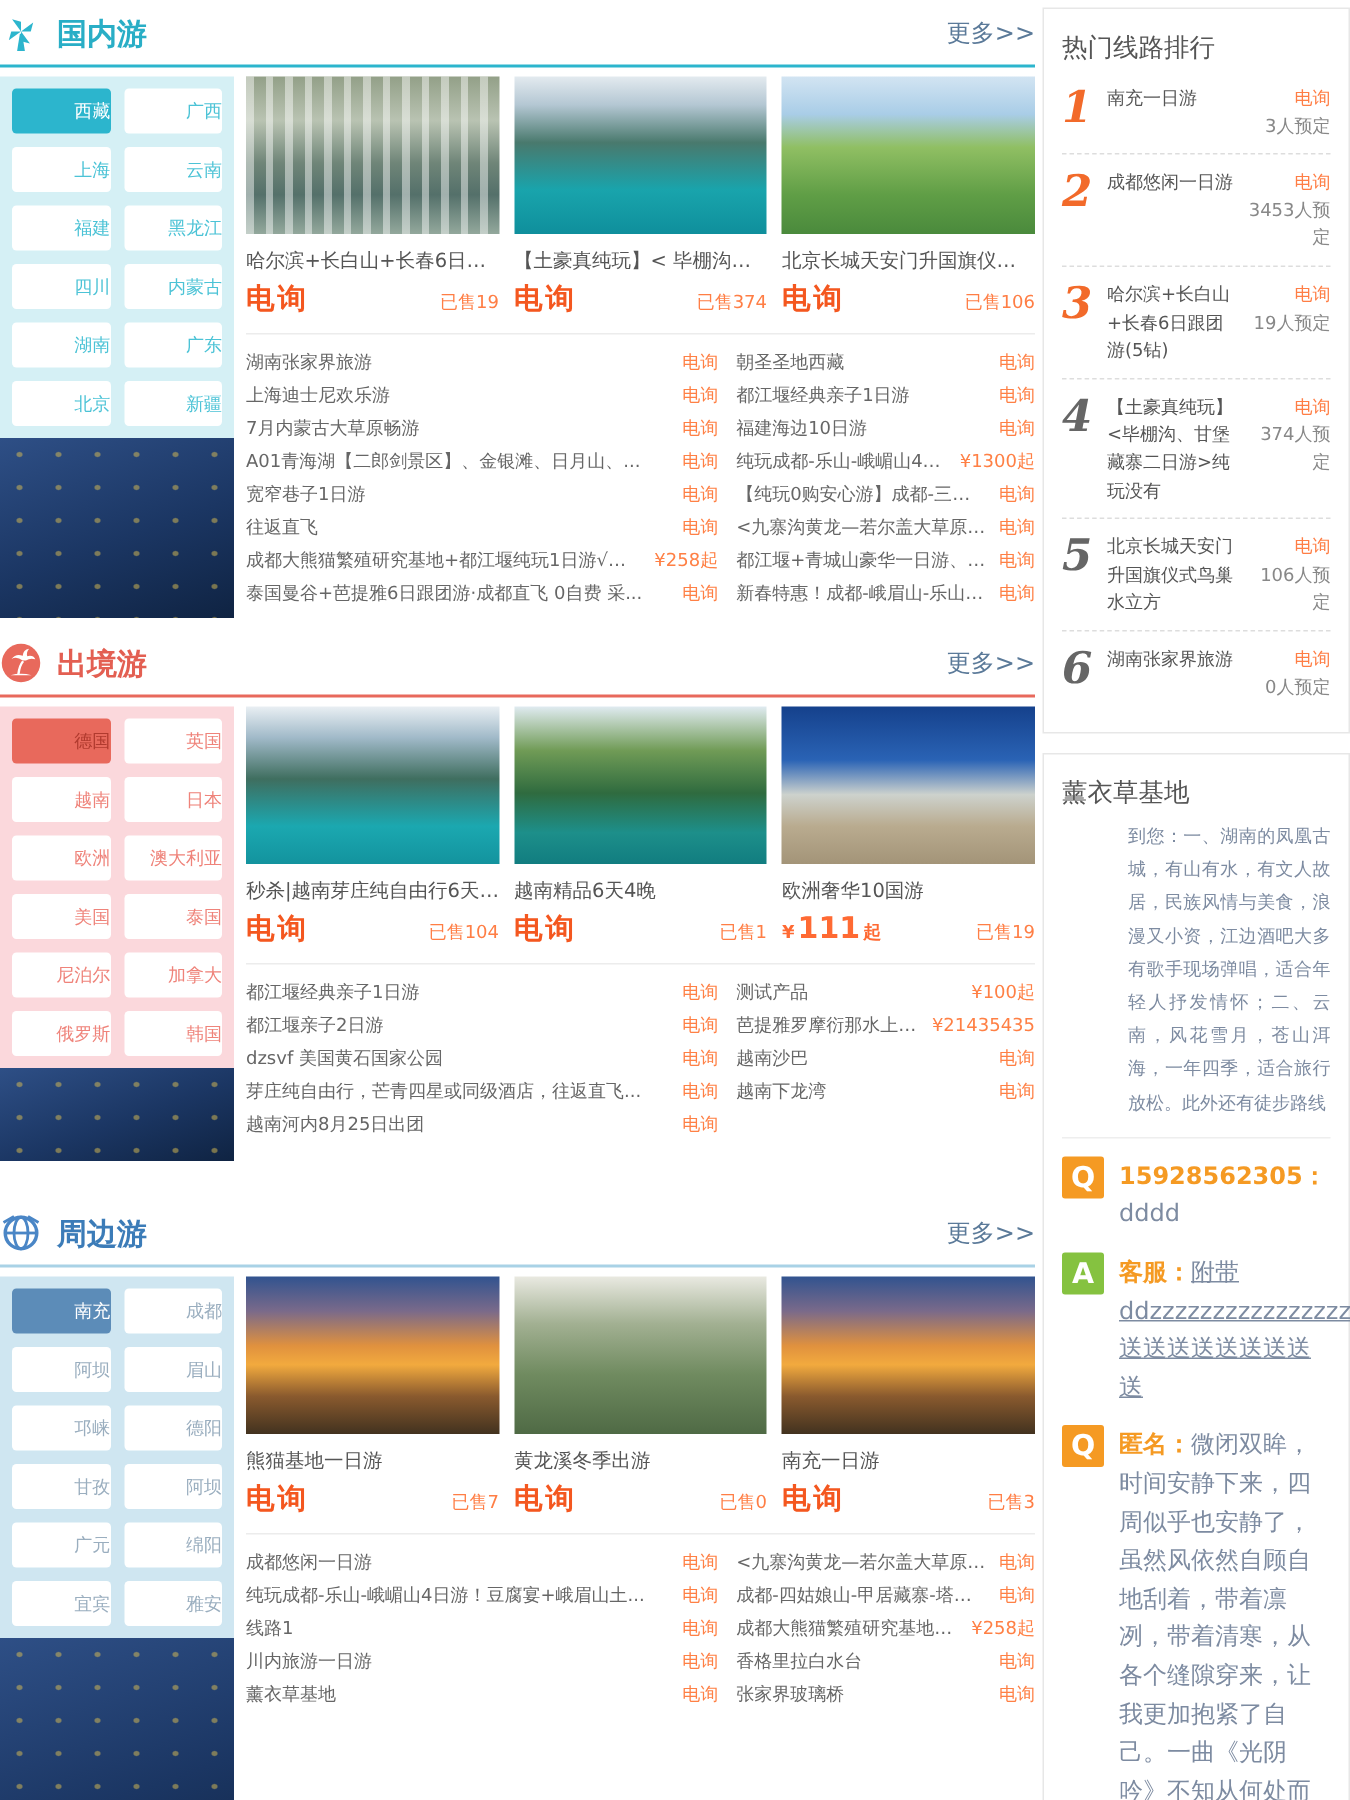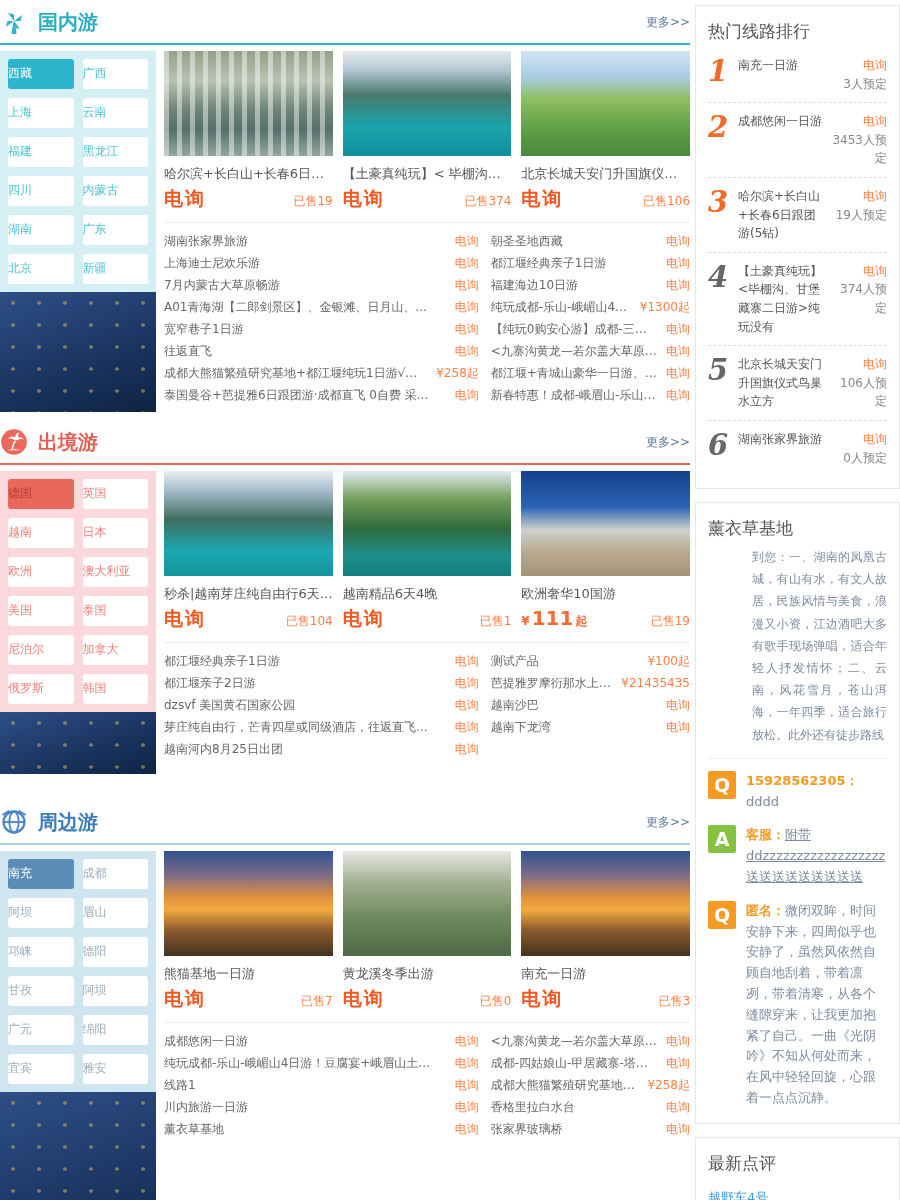--- a/index.html
+++ b/index.html
@@ -11,25 +11,25 @@
   
   .main{position:absolute;left:0;top:8px;width:690px;}
   .sec{margin-bottom:16px;}
   .sec.blue{margin-top:34px;}
   .sec.teal{--line:#2cb5cd;--title:#29aec6;--panel:#d5f0f5;--tabtext:#4cc3d6;--active-bg:#2cb5cd;--active-tx:#fff;}
   .sec.red {--line:#e8695c;--title:#e35f52;--panel:#fbd8dc;--tabtext:#ef837a;--active-bg:#e8695c;--active-tx:#b03a2e;}
   .sec.blue{--line:#a9d2e6;--title:#3c7cb8;--panel:#cfe6f1;--tabtext:#9aaebf;--active-bg:#5c8cb8;--active-tx:#fff;}
   .sec-head{display:flex;align-items:center;gap:10px;padding-bottom:7px;border-bottom:2px solid var(--line);}
   .sec-icon{width:28px;height:28px;flex:none;display:flex;align-items:center;justify-content:center;}
   .sec-title{font-size:20px;font-weight:bold;color:var(--title);margin:0;}
-  .more{margin-left:auto;color:#5b7a99;font-size:12px;}
+  .more{margin-left:auto;color:#5b7a99;font-size:16px;}
   .sec-body{display:flex;gap:8px;margin-top:6px;}
   .tabpanel{width:156px;flex:none;background:var(--panel);}
   .tabs{display:grid;grid-template-columns:1fr 1fr;gap:9px;padding:8px;}
-  .tab{display:block;height:30px;line-height:30px;text-align:left;font-size:12px;background:#fff;border-radius:3px;color:var(--tabtext);overflow:hidden;white-space:nowrap;font-family:Liberation Mono, monospace;}
+  .tab{display:block;height:30px;line-height:30px;text-align:right;font-size:12px;background:#fff;border-radius:3px;color:var(--tabtext);overflow:hidden;white-space:nowrap;}
   .tab.active{background:var(--active-bg);color:var(--active-tx);}
   .panel-photo{width:100%;background-image:radial-gradient(rgba(224,193,82,.5) 1.5px,transparent 2.5px),linear-gradient(160deg,#2e4f86 0%,#1b3663 55%,#0f2342 100%);background-size:26px 22px,cover;}
   .ph-h120{height:120px;} .ph-h62{height:62px;} .ph-h190{height:190px;}
   .sec-content{flex:1;min-width:0;}
   .cards{display:flex;gap:10px;}
   .card{flex:1;min-width:0;}
   .card-img{width:100%;height:105px;background:#ccc;}
   .card-title{font-size:13px;color:#555;margin:9px 0 3px;white-space:nowrap;overflow:hidden;text-overflow:ellipsis;}
   .card-meta{display:flex;align-items:baseline;justify-content:space-between;height:27px;}
   .stamp{font-family:"DejaVu Serif","Liberation Serif",serif;font-weight:bold;font-size:19px;letter-spacing:2px;color:#f4571f;}
@@ -62,21 +62,21 @@
   .hot-rank.gray{color:#666;}
   .hot-title{flex:1;min-width:0;font-size:12px;color:#555;line-height:1.55;}
   .hot-right{flex:none;width:56px;text-align:right;font-size:12px;line-height:1.55;}
   .hot-action{display:block;color:#ff7e45;}
   .hot-count{color:#888;}
   .consult-intro{padding-left:44px;font-size:12px;color:#7d8ba1;line-height:1.85;text-align:justify;border-bottom:1px solid #eee;padding-bottom:12px;margin:6px 0 12px;}
   .qa{display:flex;gap:10px;margin-bottom:13px;}
   .qa:last-child{margin-bottom:2px;}
   .qa-icon{flex:none;width:28px;height:28px;border-radius:2px;color:#fff;font-size:19px;font-weight:bold;display:flex;align-items:center;justify-content:center;}
   .q-icon{background:#f59a23;} .a-icon{background:#85c240;}
-  .qa-text{margin:0;font-size:13px;color:#7d8ba1;line-height:1.6;min-width:0;}
+  .qa-text{margin:0;font-size:16px;color:#7d8ba1;line-height:1.6;min-width:0;}
   .qa-prefix{color:#f59a23;font-weight:bold;}
   .underline{text-decoration:underline;}
   .rev{padding:9px 0;border-bottom:1px dashed #ddd;}
   .rev:last-child{border-bottom:none;}
   .rev-title{display:block;color:#3e9ade;font-size:13px;line-height:1.5;}
   .rev-body{color:#555;font-size:12px;line-height:1.5;margin:3px 0 7px;}
   .rev-meta{display:flex;align-items:center;gap:7px;}
   .badge-phone{background:#701a75;color:#fff;font-size:16px;padding:2px 6px;border-radius:3px;white-space:nowrap;}
   .badge-fund{border:1px solid #f5b34b;color:#f5a623;background:#fffdf6;font-size:11px;padding:1px 6px;white-space:nowrap;}
   .rev-time{margin-left:auto;color:#999;font-size:12px;}

